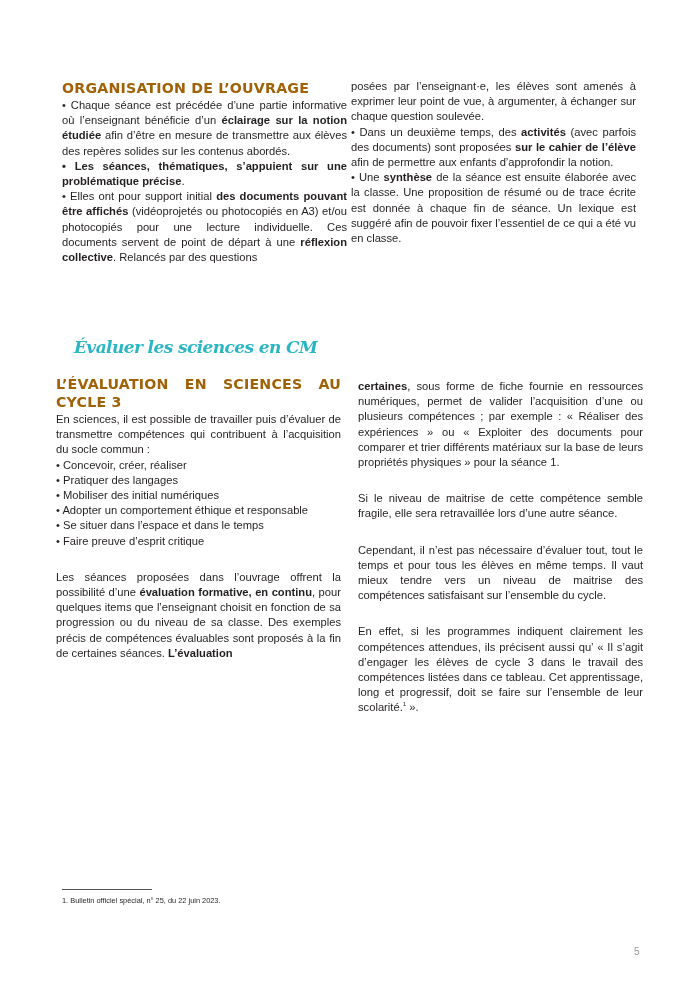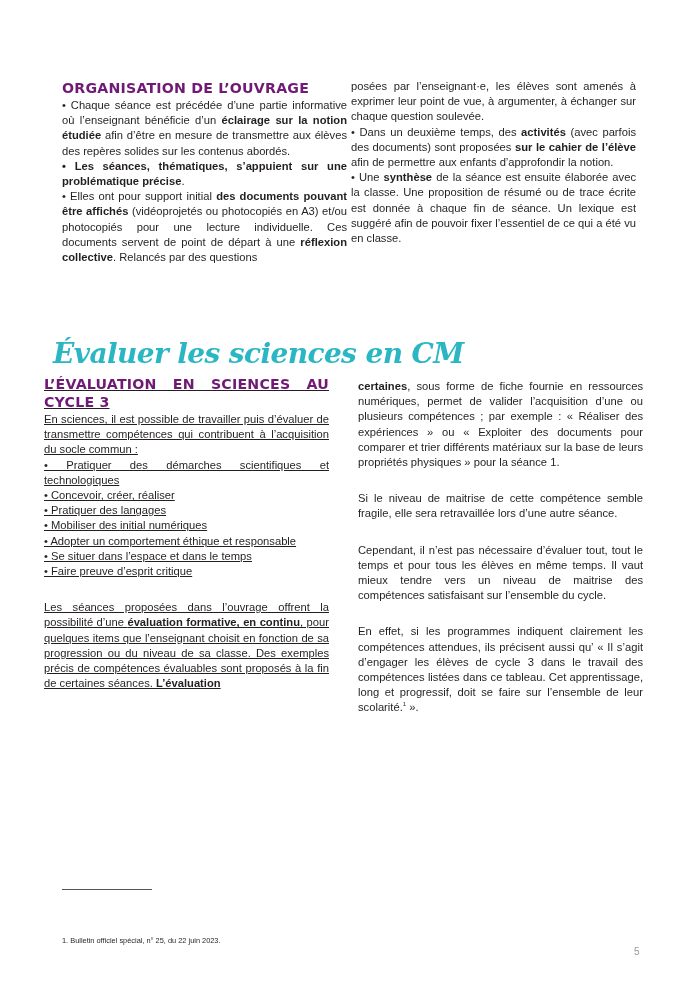--- a/index.html
+++ b/index.html
@@ -1,28 +1,28 @@
 <!DOCTYPE html>
 <html><head>
   <meta charset="utf-8">
   <style>
     html, body { margin: 0; padding: 0; background: #ffffff; }
     body { width: 700px; height: 989px; position: relative; overflow: hidden;
       font-family: "Liberation Sans", sans-serif; color: #231f20; }
     .col { position: absolute; width: 285px; font-size: 11.2px; line-height: 15.2px; text-align: justify; }
     .col p { margin: 0; }
     .col p.gap { margin-top: 21px; }
-    .h2 { font-family: "DejaVu Sans", sans-serif; font-weight: bold; color: #701a75; font-size: 14.2px;
+    .h2 { font-family: "DejaVu Sans", sans-serif; font-weight: bold; color: #a16207; font-size: 14.2px;
       letter-spacing: 0.2px; margin: 0 0 1px 0; line-height: 18px; }
-    .h1 { position: absolute; left: 53px; top: 337px; font-family: "DejaVu Serif", serif; font-style: italic;
-      font-weight: bold; color: #2ab6c3; font-size: 28px; letter-spacing: -0.6px; margin: 0; }
+    .h1 { position: absolute; left: 74px; top: 337px; font-family: "DejaVu Serif", serif; font-style: italic;
+      font-weight: bold; color: #2ab6c3; font-size: 17px; letter-spacing: -0.6px; margin: 0; }
     .bullet { padding-left: 10px; }
     b { font-weight: bold; }
     .foot-rule { position: absolute; left: 62px; top: 889px; width: 90px; border-top: 1px solid #555; }
-    .foot { position: absolute; left: 62px; top: 896px; font-size: 7.4px; color: #231f20; margin-top: 40px; }
+    .foot { position: absolute; left: 62px; top: 896px; font-size: 7.4px; color: #231f20; }
     .pagenum { position: absolute; left: 634px; top: 946px; font-size: 10px; color: #9a9a9a; }
     sup { font-size: 6px; vertical-align: super; line-height: 0; }
   </style>
 </head>
 <body>
 
 <div class="col" style="left:62px; top:79px;">
   <div class="h2">ORGANISATION DE L’OUVRAGE</div>
   <p class="bullet" style="padding-left:0"><span>• Chaque séance est précédée d’une partie informative où l’enseignant bénéficie d’un </span><b>éclairage sur la notion étudiée</b><span> afin d’être en mesure de transmettre aux élèves des repères solides sur les contenus abordés.</span></p>
   <p><b>• Les séances, thématiques, s’appuient sur une problématique précise</b><span>.</span></p>
@@ -30,24 +30,23 @@
 </div>
 
 <div class="col" style="left:351px; top:79px;">
   <p>posées par l’enseignant·e, les élèves sont amenés à exprimer leur point de vue, à argumenter, à échanger sur chaque question soulevée.</p>
   <p><span>• Dans un deuxième temps, des </span><b>activités</b><span> (avec parfois des documents) sont proposées </span><b>sur le cahier de l’élève</b><span> afin de permettre aux enfants d’approfondir la notion.</span></p>
   <p><span>• Une </span><b>synthèse</b><span> de la séance est ensuite élaborée avec la classe. Une proposition de résumé ou de trace écrite est donnée à chaque fin de séance. Un lexique est suggéré afin de pouvoir fixer l’essentiel de ce qui a été vu en classe.</span></p>
 </div>
 
 <div class="h1">Évaluer les sciences en CM</div>
 
-<div class="col" style="left:44px; top:375px;text-decoration:underline;">
+<div class="col" style="left:56px; top:375px;">
   <div class="h2">L’ÉVALUATION EN SCIENCES AU CYCLE 3</div>
   <p>En sciences, il est possible de travailler puis d’évaluer de transmettre compétences qui contribuent à l’acquisition du socle commun :</p>
-  <p>• Pratiquer des démarches scientifiques et technologiques</p>
   <p>• Concevoir, créer, réaliser</p>
   <p>• Pratiquer des langages</p>
   <p>• Mobiliser des initial numériques</p>
   <p>• Adopter un comportement éthique et responsable</p>
   <p>• Se situer dans l’espace et dans le temps</p>
   <p>• Faire preuve d’esprit critique</p>
   <p class="gap"><span>Les séances proposées dans l’ouvrage offrent la possibilité d’une </span><b>évaluation formative, en continu</b><span>, pour quelques items que l’enseignant choisit en fonction de sa progression ou du niveau de sa classe. Des exemples précis de compétences évaluables sont proposés à la fin de certaines séances. </span><b>L’évaluation</b></p>
 </div>
 
 <div class="col" style="left:358px; top:379px;">

